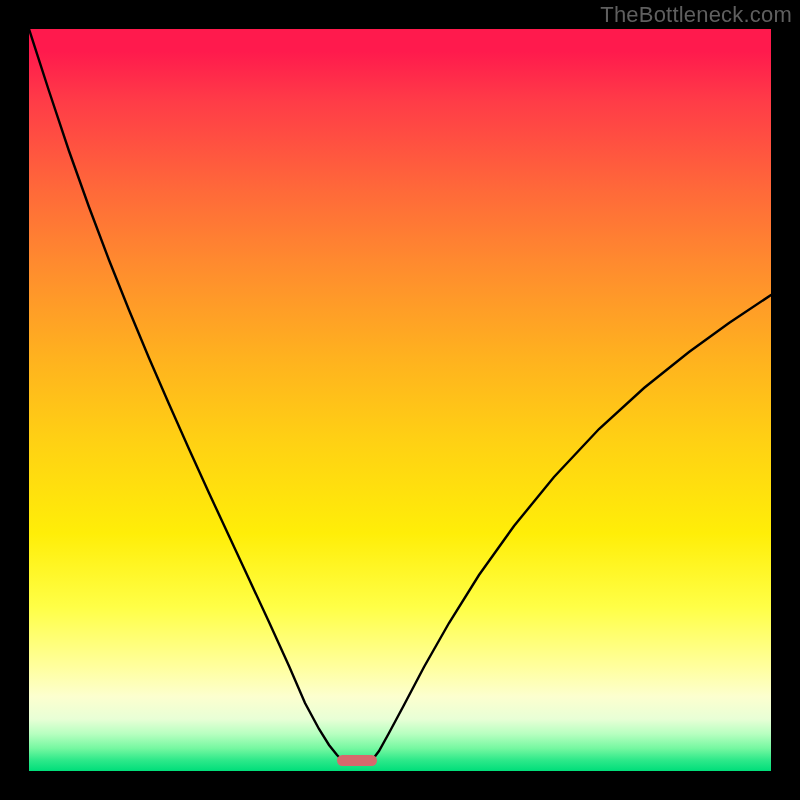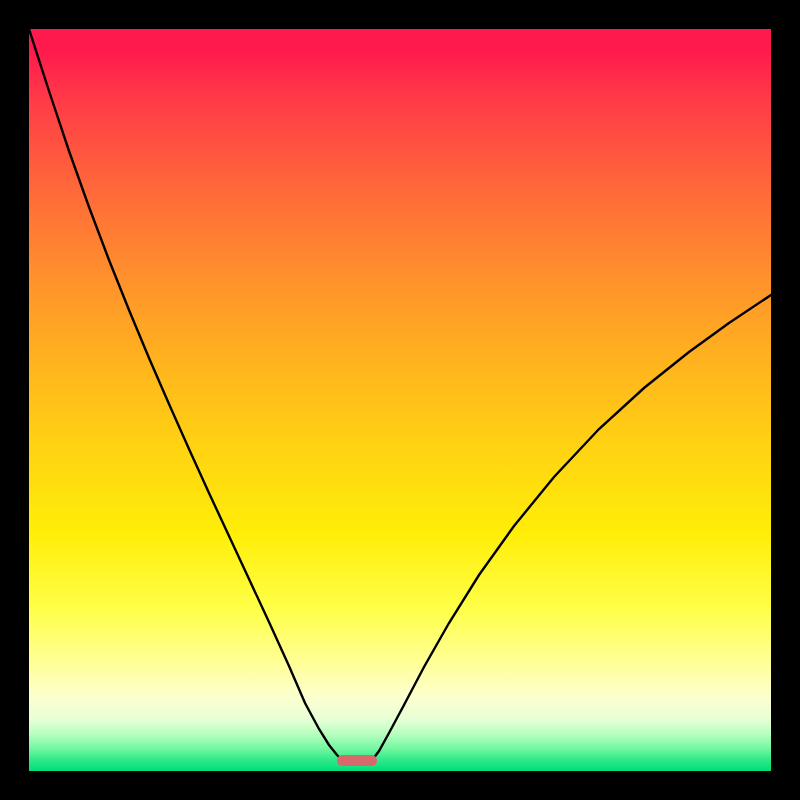--- a/index.html
+++ b/index.html
@@ -79,13 +79,14 @@
     <div class="gradient"></div>
 
     <svg class="curve" viewBox="0 0 742 742" preserveAspectRatio="none">
       <path id="left-path" fill="none" stroke="#000" stroke-width="2.4" stroke-linecap="round" d="M0 0 L20 62 L40 122 L60 178 L80 231 L100 281 L120 329 L140 375 L160 420 L180 464 L200 507 L220 550 L240 593 L260 637 L276 674 L290 700 L300 716 L308 726 L312 730"></path>
       <path id="right-path" fill="none" stroke="#000" stroke-width="2.4" stroke-linecap="round" d="M344 730 L350 722 L360 704 L375 676 L395 638 L420 594 L450 546 L485 497 L525 448 L570 400 L615 359 L660 323 L700 294 L742 266"></path>
     </svg>
 
     <div id="marker" class="marker" style="left: 308px; top: 726px; width: 40px; height: 11px; background: rgb(215, 105, 109);"></div>
   </div>
 
+  <div class="watermark">TheBottleneck.com</div>
 </div>
 
 </body></html>

